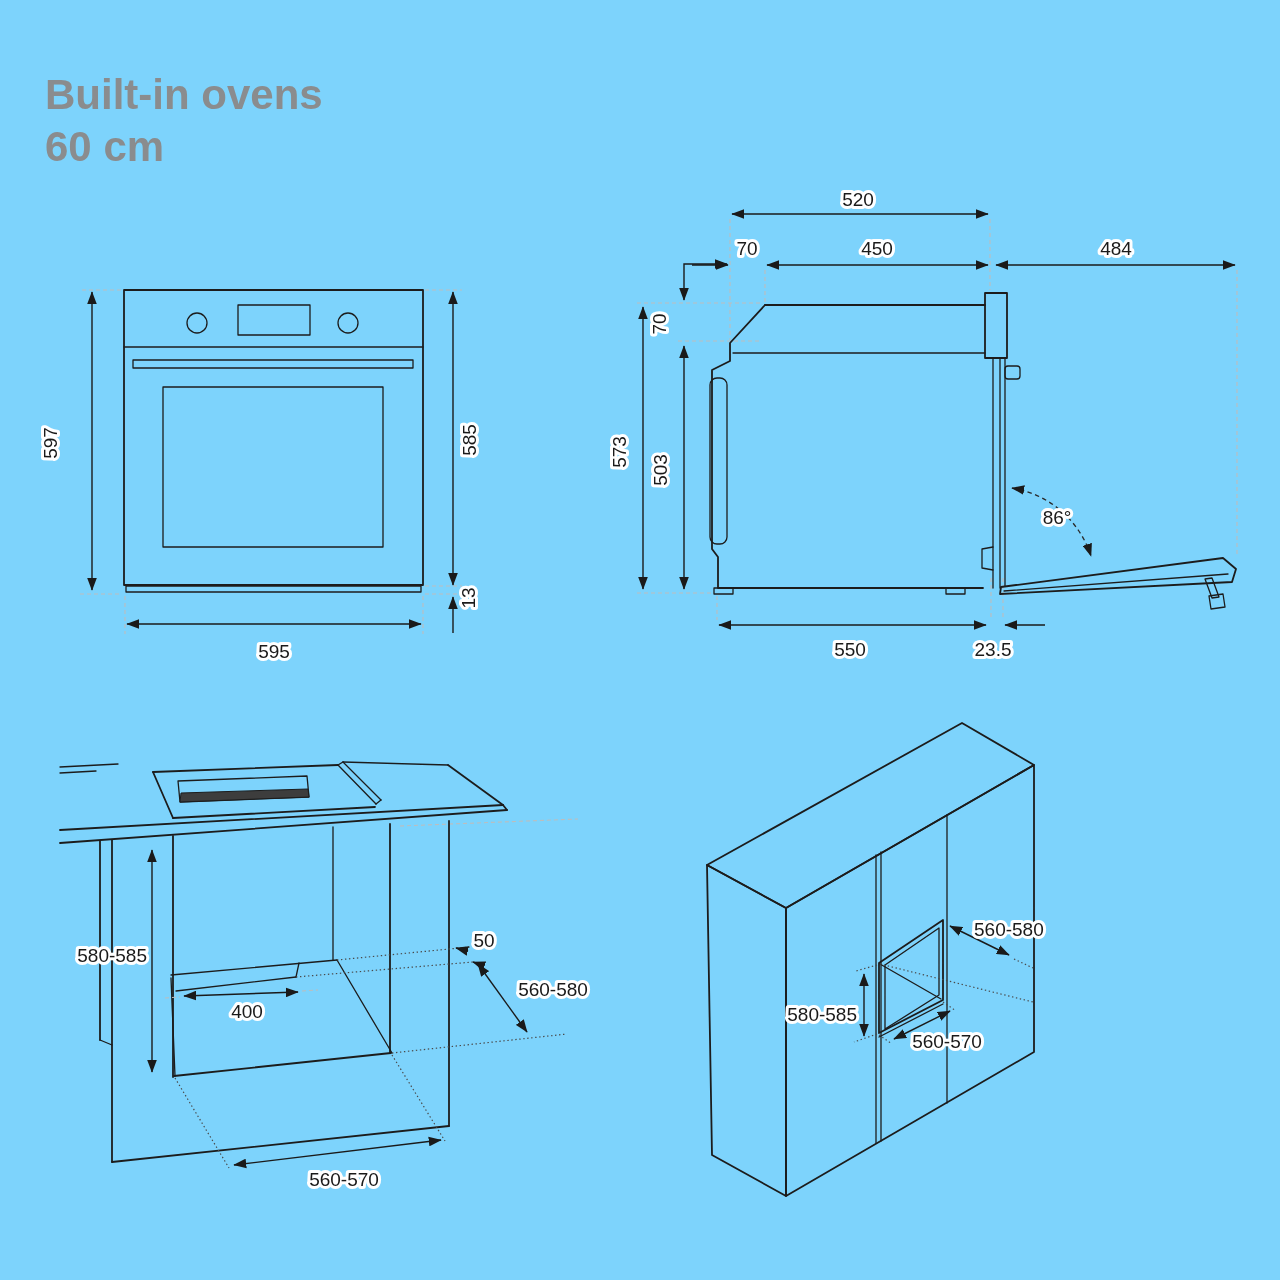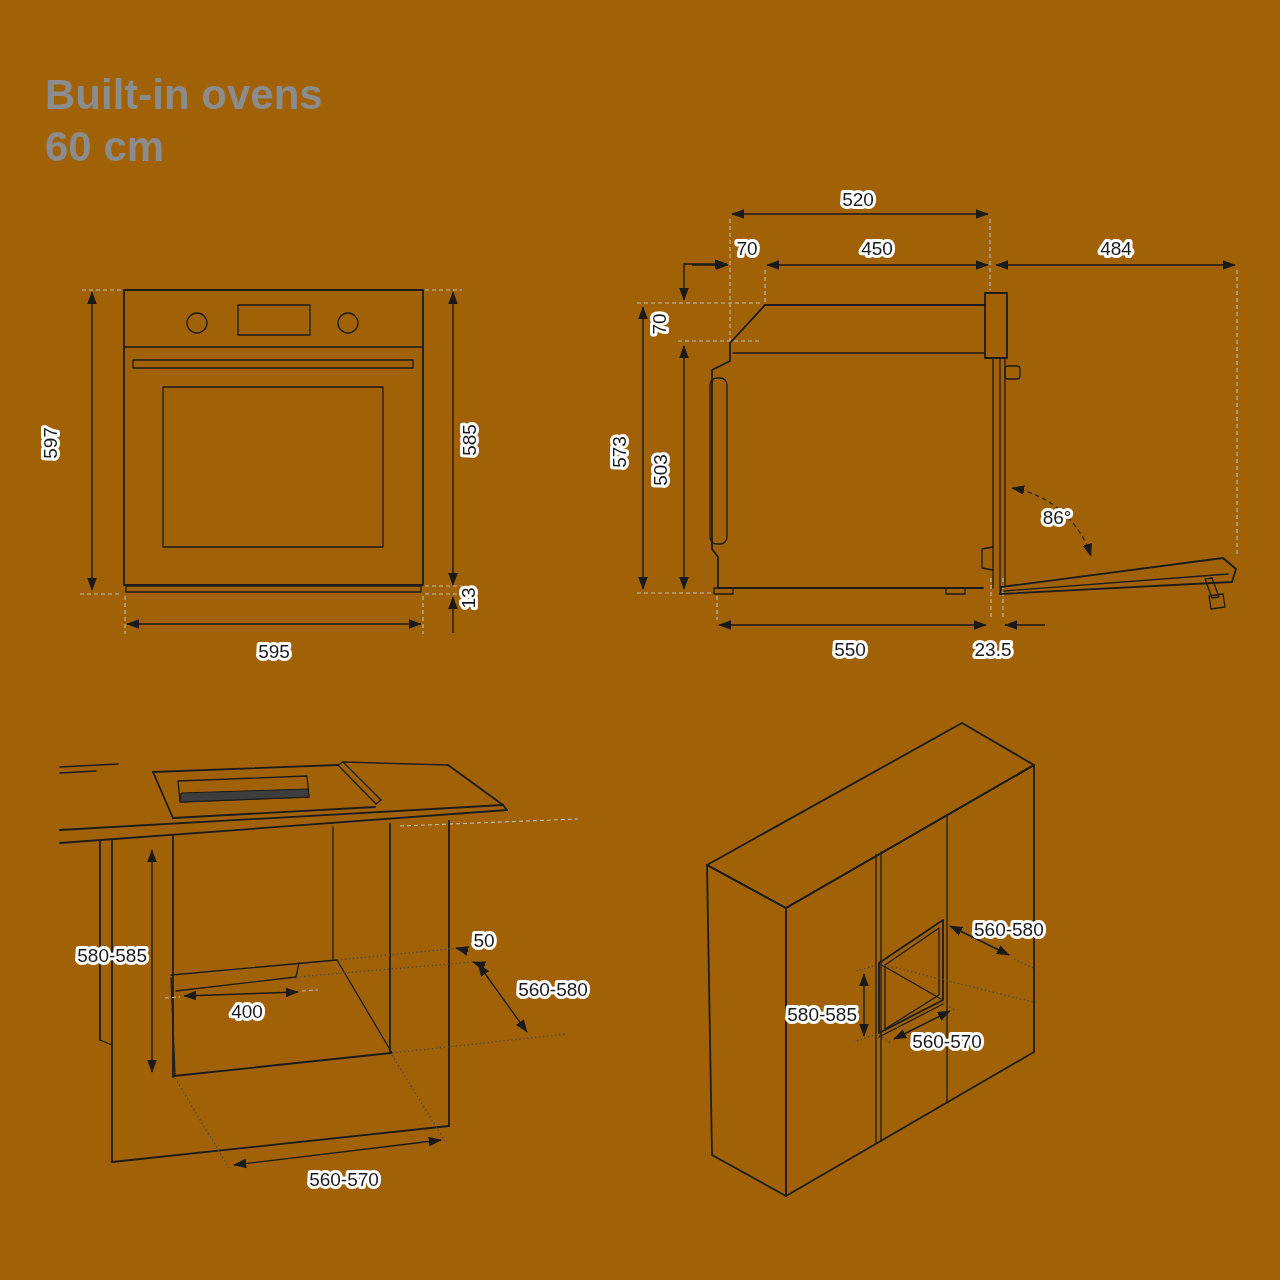--- a/index.html
+++ b/index.html
@@ -1,16 +1,16 @@
 <!DOCTYPE html>
 <html><head>
 <meta charset="utf-8">
 <style>
   html,body{margin:0;padding:0;background:#ffffff;}
-  .stage{width:1280px;height:1280px;position:relative;background:#a16207;overflow:hidden;}
+  .stage{width:1280px;height:1280px;position:relative;background:#7dd3fc;overflow:hidden;}
   svg{display:block;}
   .ln   {stroke:#1c1c1c;stroke-width:1.8;fill:none;stroke-linejoin:round;stroke-linecap:round;}
   .ln2  {stroke:#1c1c1c;stroke-width:1.3;fill:none;stroke-linejoin:round;stroke-linecap:round;}
   .dim  {stroke:#1a1a1a;stroke-width:1.4;fill:none;}
   .dash {stroke:#bdbdbd;stroke-width:1.1;fill:none;stroke-dasharray:4 3;}
   .dot  {stroke:#4a4a4a;stroke-width:1.2;fill:none;stroke-dasharray:1.4 2.6;stroke-linecap:butt;}
   .arc  {stroke:#2a2a2a;stroke-width:1.3;fill:none;stroke-dasharray:4.5 3.5;}
   .lbl  {font-family:"Liberation Sans", sans-serif;font-size:19px;fill:#1a1a1a;
          paint-order:stroke;stroke:#ffffff;stroke-width:6px;stroke-linejoin:round;}
   .title{font-family:"Liberation Sans", sans-serif;font-size:42px;font-weight:bold;fill:#8a8c8e;}

